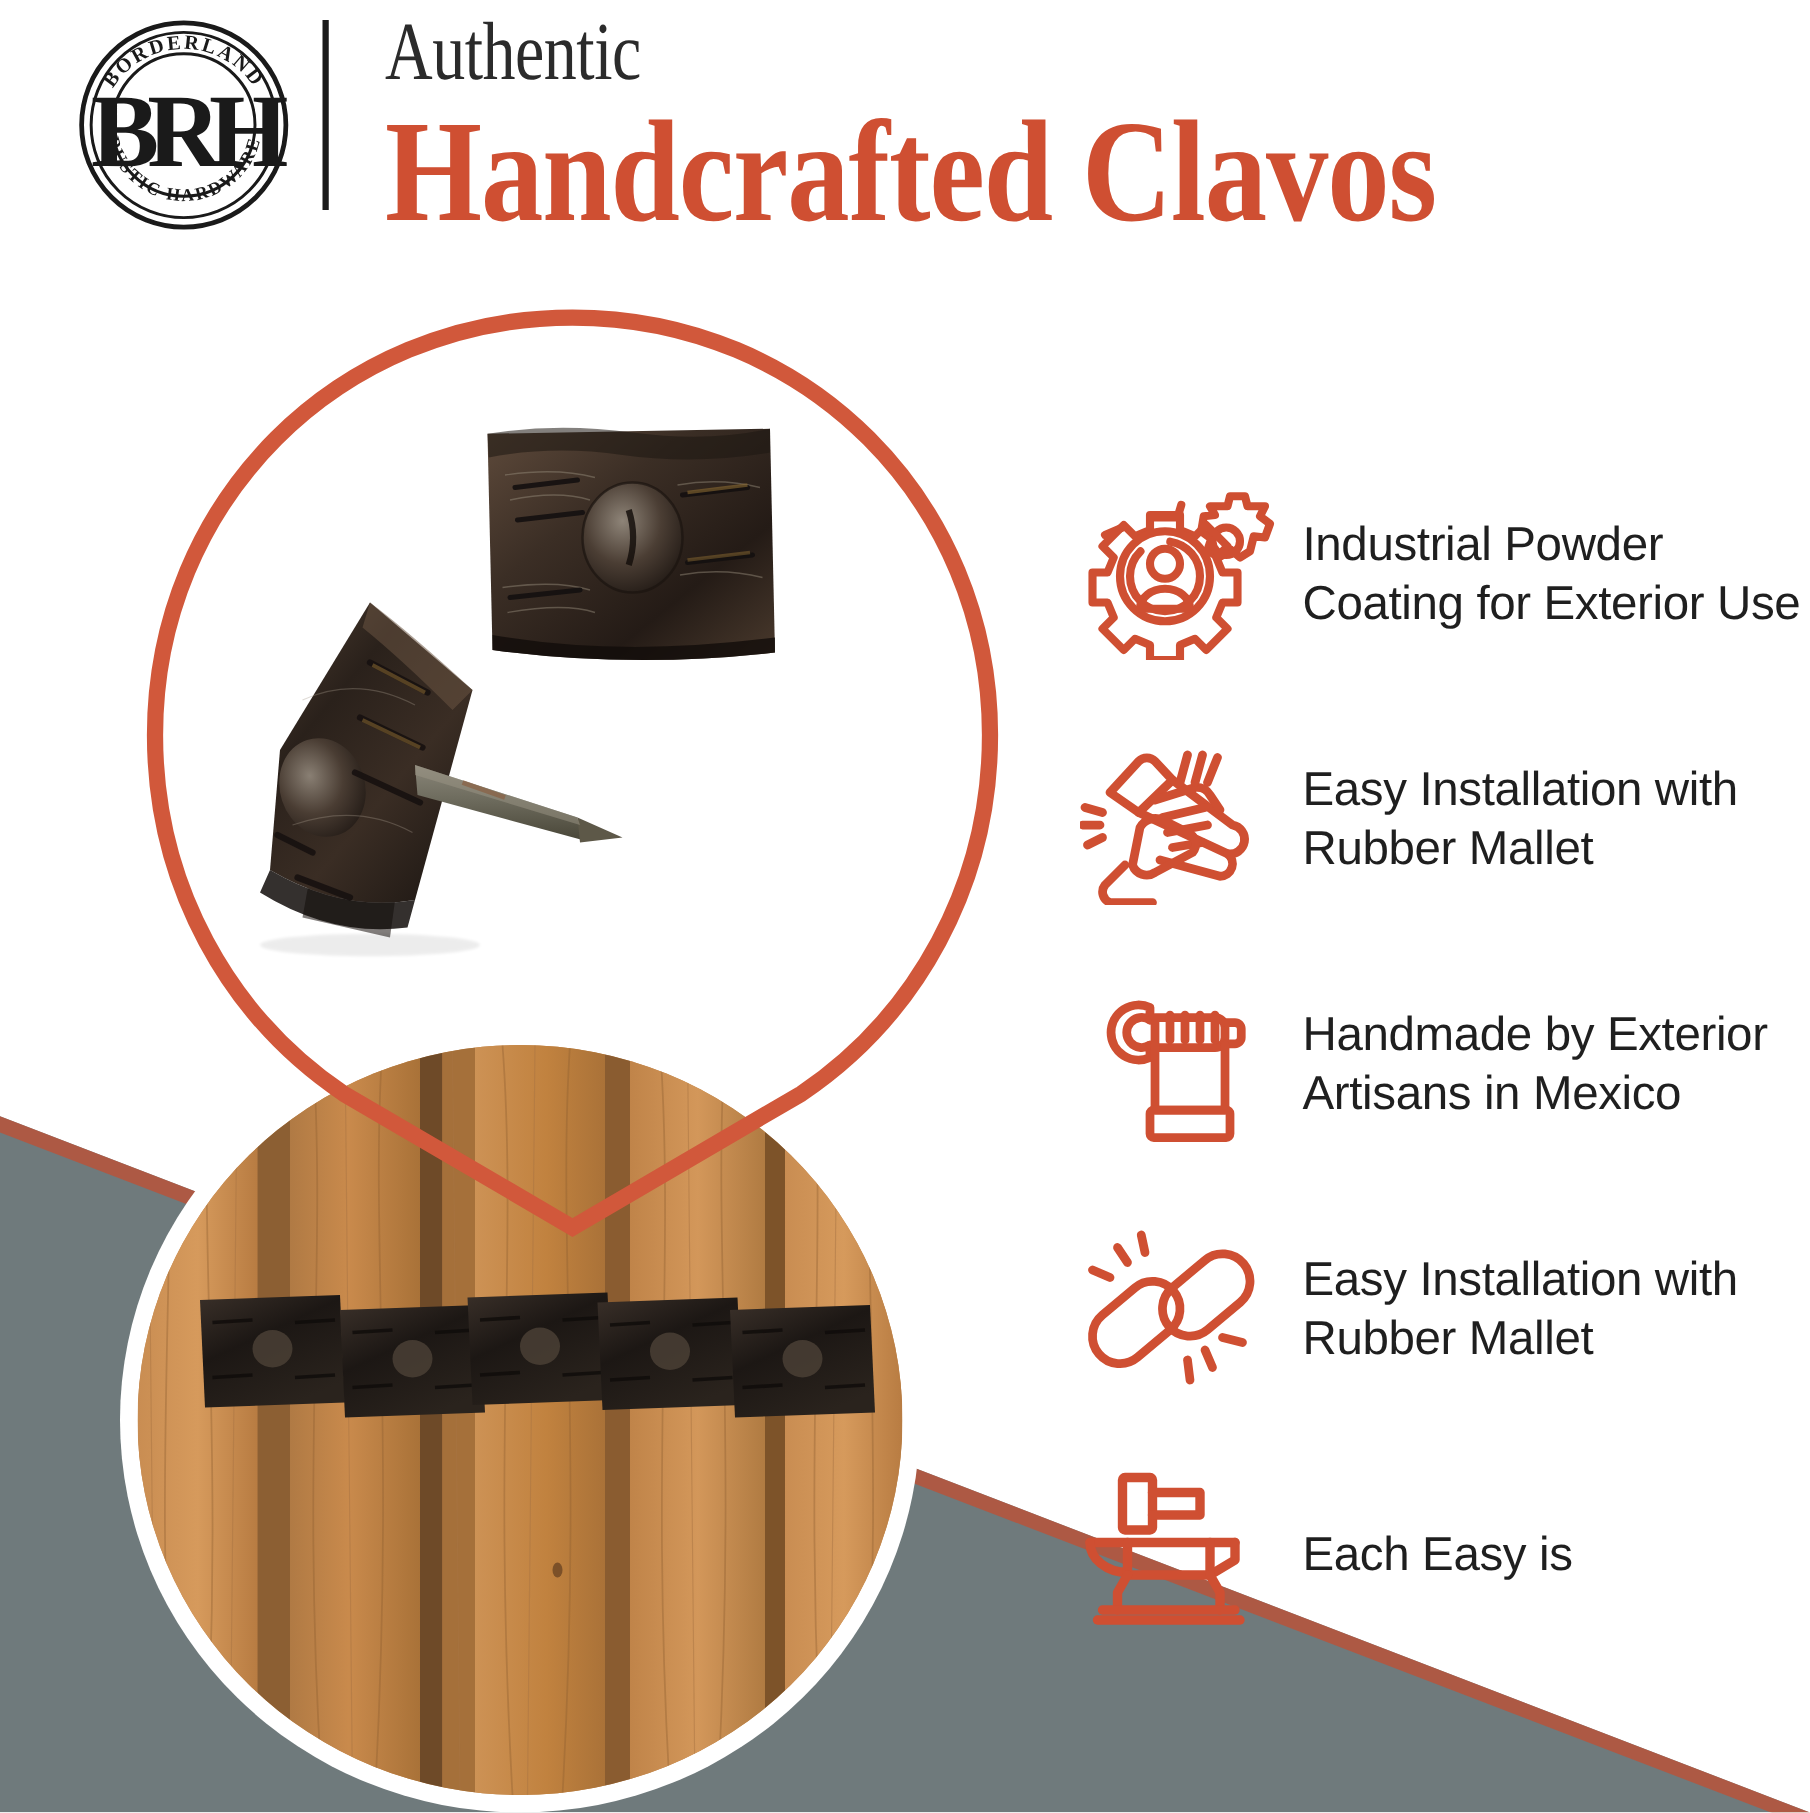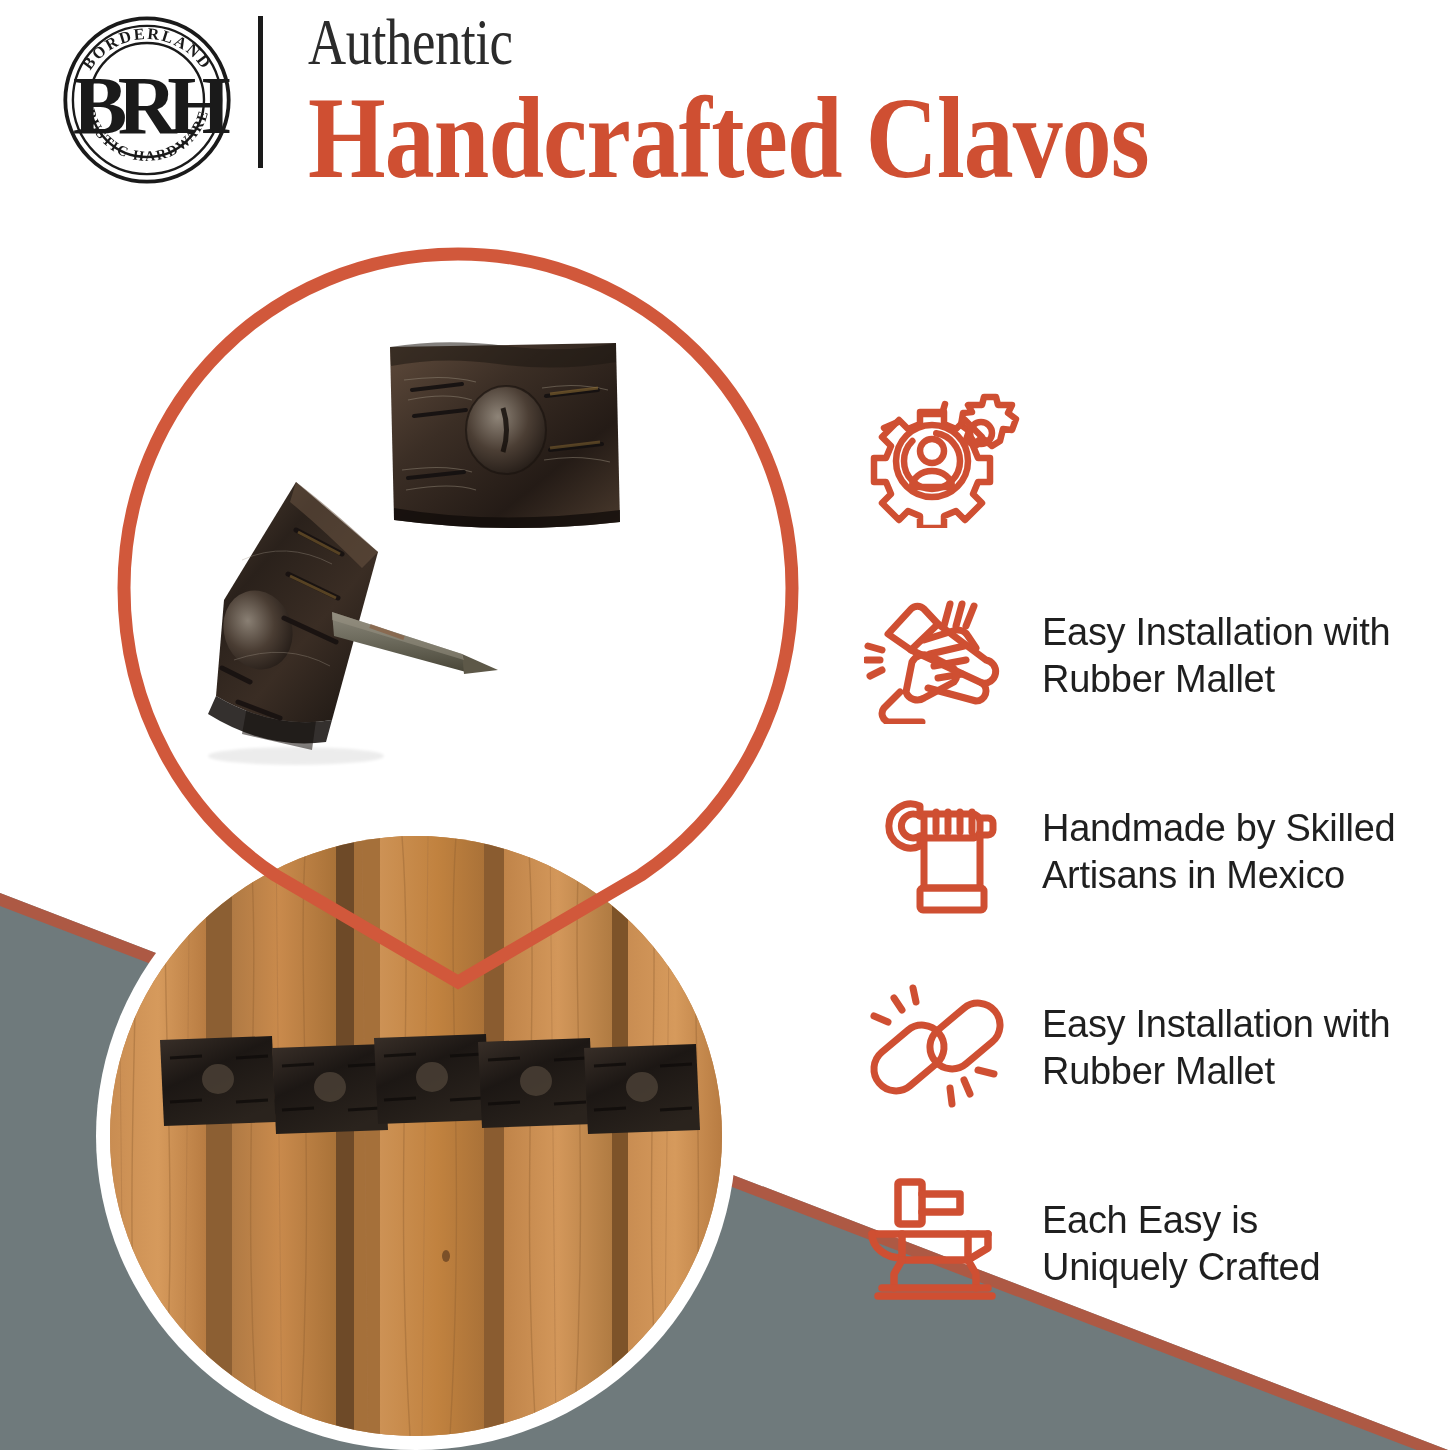--- a/index.html
+++ b/index.html
@@ -429,20 +429,24 @@
             <path d="M58,22 h20 l3,-10 h0 M20,36 l14,-6"></path>
             <path d="M56,20 h24 v12 l12,5 9,-9 17,17 -9,9 5,12 h12 v24 h-12 l-5,12 9,9 -17,17 -9,-9 -12,5 v12 h-24 v-12 l-12,-5 -9,9 -17,-17 9,-9 -5,-12 h-12 v-24 h12 l5,-12 -9,-9 17,-17 9,9 12,-5 Z"></path>
             <circle cx="68" cy="69" r="36"></circle>
             <circle cx="68" cy="69" r="28" stroke-dasharray="150 26" stroke-dashoffset="40"></circle>
 
             <circle cx="68" cy="59" r="12"></circle>
             <path d="M48,95 a20,16 0 0 1 40,0 Z"></path>
           </g>
         </svg>
       </div>
+      <div class="feature-text">
+        <span>Industrial Powder</span>
+        <span class="l2">Coating for Exterior Use</span>
+      </div>
     </div>
 
     <div class="feature-row">
       <div class="feature-icon">
         <svg width="160" height="136" viewBox="0 0 160 136">
           <g fill="none" stroke="#cf4f32" stroke-width="7" stroke-linejoin="round" stroke-linecap="round">
 
             <path d="M24,46 L47,21 a9,9 0 0 1 13,0 L74,36 L47,62 Z"></path>
             <path d="M47,62 L118,95 a10,10 0 0 1 -6,18 L64,100"></path>
             <path d="M74,36 L122,72 a10,10 0 0 1 -4,23"></path>
@@ -485,21 +489,21 @@
             <path d="M96,28 L96,48"></path>
             <path d="M108,28 L108,48"></path>
 
             <path d="M60,52 L60,104 L116,104 L116,52"></path>
 
             <rect x="56" y="104" width="64" height="22" rx="3"></rect>
           </g>
         </svg>
       </div>
       <div class="feature-text">
-        <span>Handmade by Skilled</span>
+        <span>Handmade by Exterior</span>
         <span class="l2">Artisans in Mexico</span>
       </div>
     </div>
 
     <div class="feature-row">
       <div class="feature-icon">
         <svg width="160" height="136" viewBox="0 0 160 136">
           <g fill="none" stroke="#cf4f32" stroke-width="7" stroke-linejoin="round" stroke-linecap="round">
 
             <rect x="6" y="56" width="78" height="44" rx="22" transform="rotate(-40 45 78)"></rect>
@@ -542,18 +546,17 @@
             <path d="M38,84 L30,98 L30,112"></path>
             <path d="M104,84 L112,98 L112,112"></path>
 
             <path d="M18,112 L124,112"></path>
             <path d="M14,120 L128,120"></path>
           </g>
         </svg>
       </div>
       <div class="feature-text">
         <span>Each Easy is</span>
-        <span class="l2">Uniquely Crafted</span>
       </div>
     </div>
 
   </div>
 </div>
 
 </body></html>

